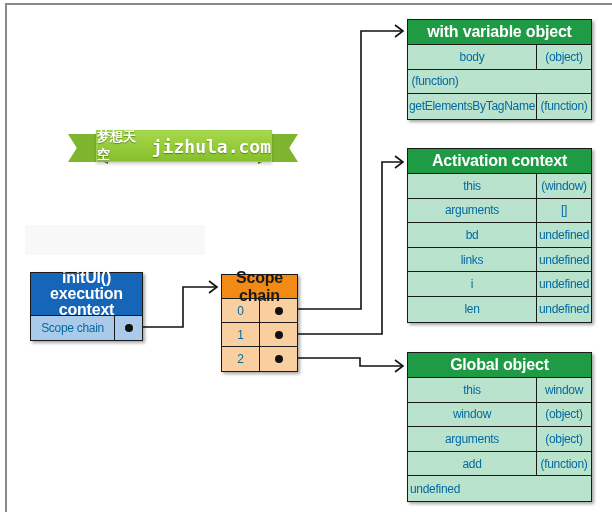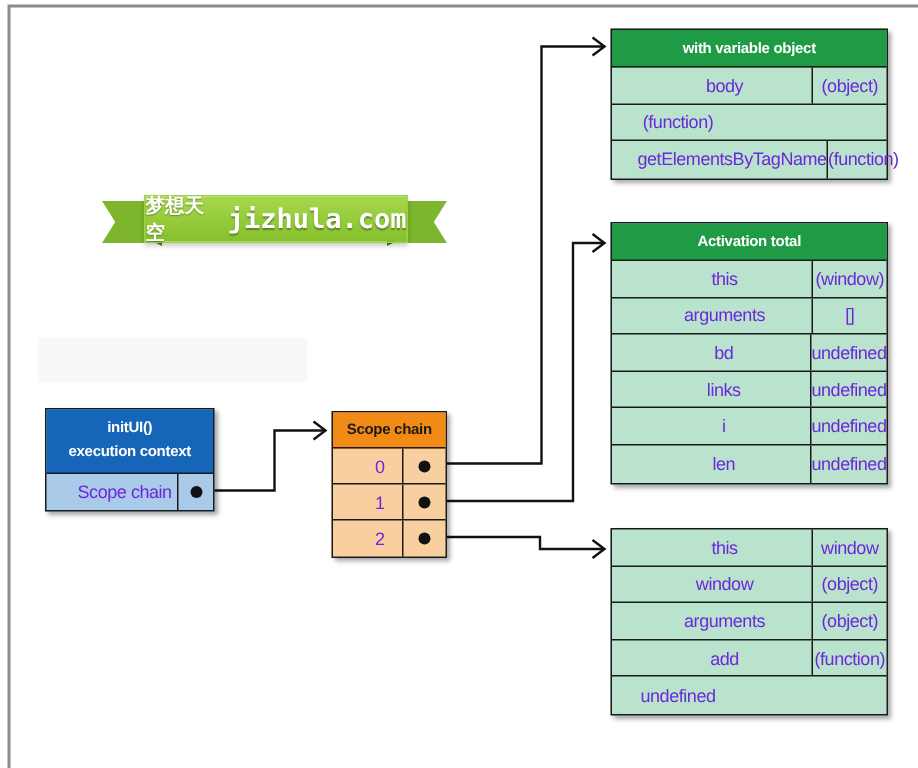--- a/index.html
+++ b/index.html
@@ -17,29 +17,29 @@
   }
   svg.wires { position: absolute; left: 0; top: 0; width: 612px; height: 512px; }
 
   .box {
     position: absolute; box-sizing: border-box;
     border: 1.5px solid #1a1a1a;
     box-shadow: 2px 2px 3px rgba(0,0,0,0.35);
   }
   .box .hdr {
     color: #ffffff; font-weight: bold; text-align: center;
-    font-size: 10px; letter-spacing: -0.2px;
+    font-size: 16px; letter-spacing: -0.2px;
     border-bottom: 1.5px solid #1a1a1a;
     display: flex; align-items: center; justify-content: center; flex-direction: column;
     box-sizing: border-box;
   }
   .row {
     display: flex; box-sizing: border-box;
     border-bottom: 1px solid #1a1a1a;
-    font-size: 12px; color: #6d28d9; letter-spacing: -0.3px; padding-left: 17px;
+    font-size: 12px; color: #0369a1; letter-spacing: -0.3px;
   }
   .row:last-child { border-bottom: none; }
   .cell {
     display: flex; align-items: center; justify-content: center;
     box-sizing: border-box; white-space: nowrap;
   }
   .cell.k { border-right: 1px solid #1a1a1a; }
 
   
   .obj { left: 407px; width: 185px; background: #b9e3cd; }
@@ -164,21 +164,21 @@
   <div class="row">
     <div class="cell v">(function)</div>
   </div>
   <div class="row">
     <div class="cell k">getElementsByTagName</div>
     <div class="cell v">(function)</div>
   </div>
 </div>
 
 <div class="box obj" id="t-act">
-  <div class="hdr" style="background: rgb(31, 154, 69);">Activation total</div>
+  <div class="hdr" style="background: rgb(31, 154, 69);">Activation context</div>
   <div class="row">
     <div class="cell k">this</div>
     <div class="cell v">(window)</div>
   </div>
   <div class="row">
     <div class="cell k">arguments</div>
     <div class="cell v">[]</div>
   </div>
   <div class="row">
     <div class="cell k">bd</div>
@@ -192,20 +192,21 @@
     <div class="cell k">i</div>
     <div class="cell v">undefined</div>
   </div>
   <div class="row">
     <div class="cell k">len</div>
     <div class="cell v">undefined</div>
   </div>
 </div>
 
 <div class="box obj" id="t-glob">
+  <div class="hdr" style="background: rgb(31, 154, 69);">Global object</div>
   <div class="row">
     <div class="cell k">this</div>
     <div class="cell v">window</div>
   </div>
   <div class="row">
     <div class="cell k">window</div>
     <div class="cell v">(object)</div>
   </div>
   <div class="row">
     <div class="cell k">arguments</div>

